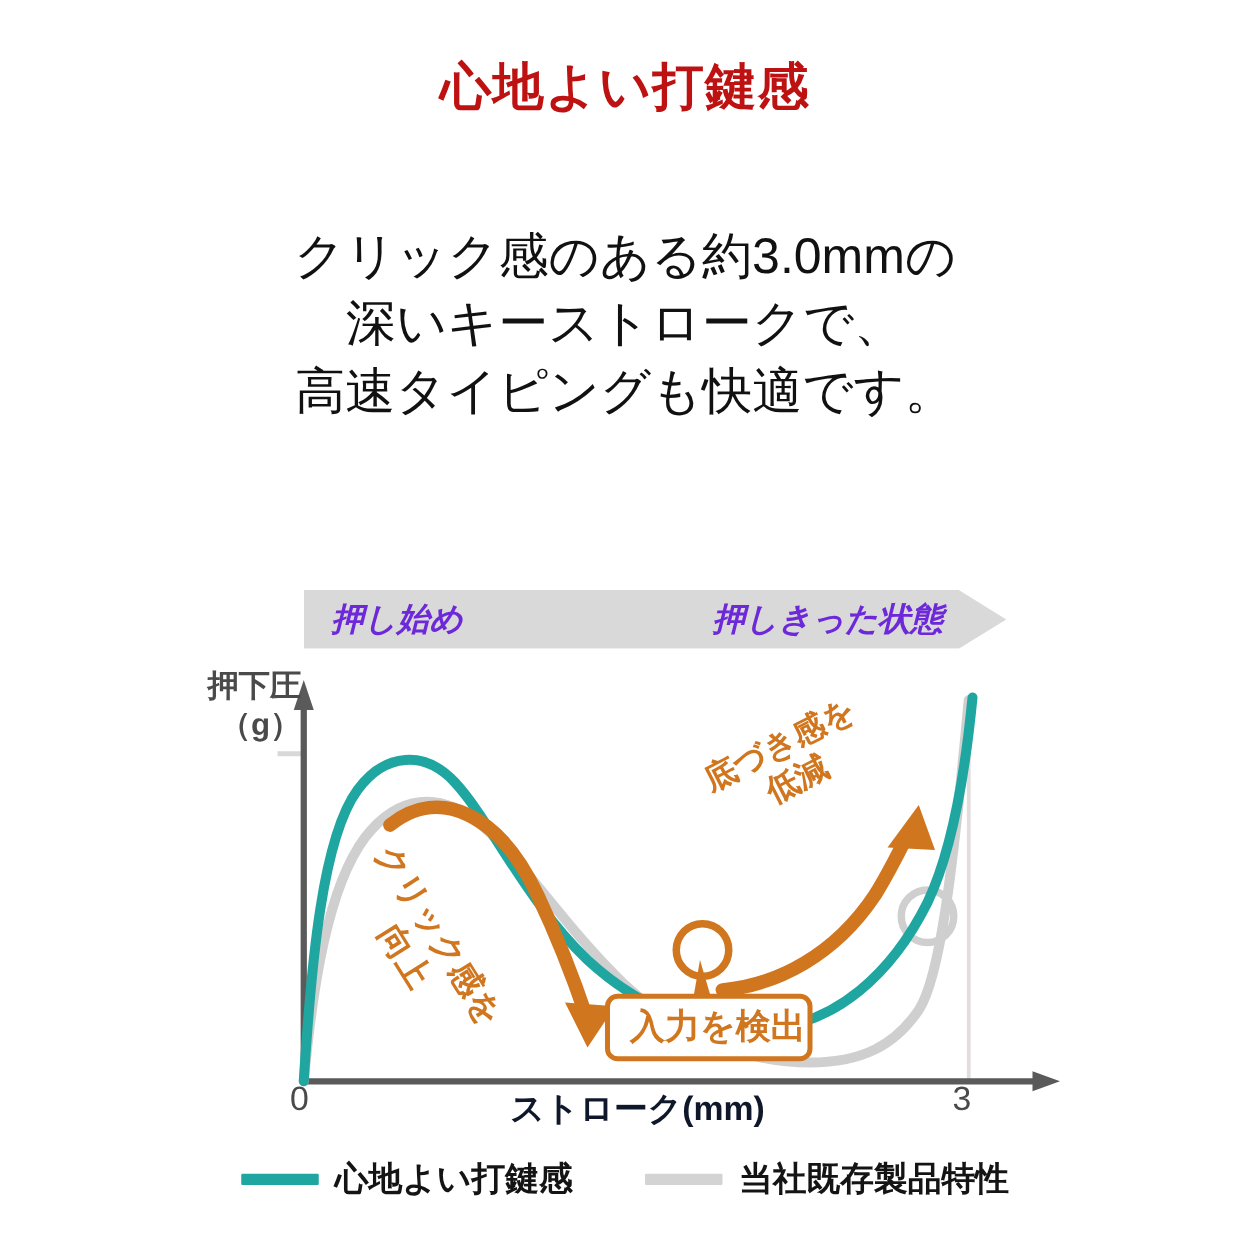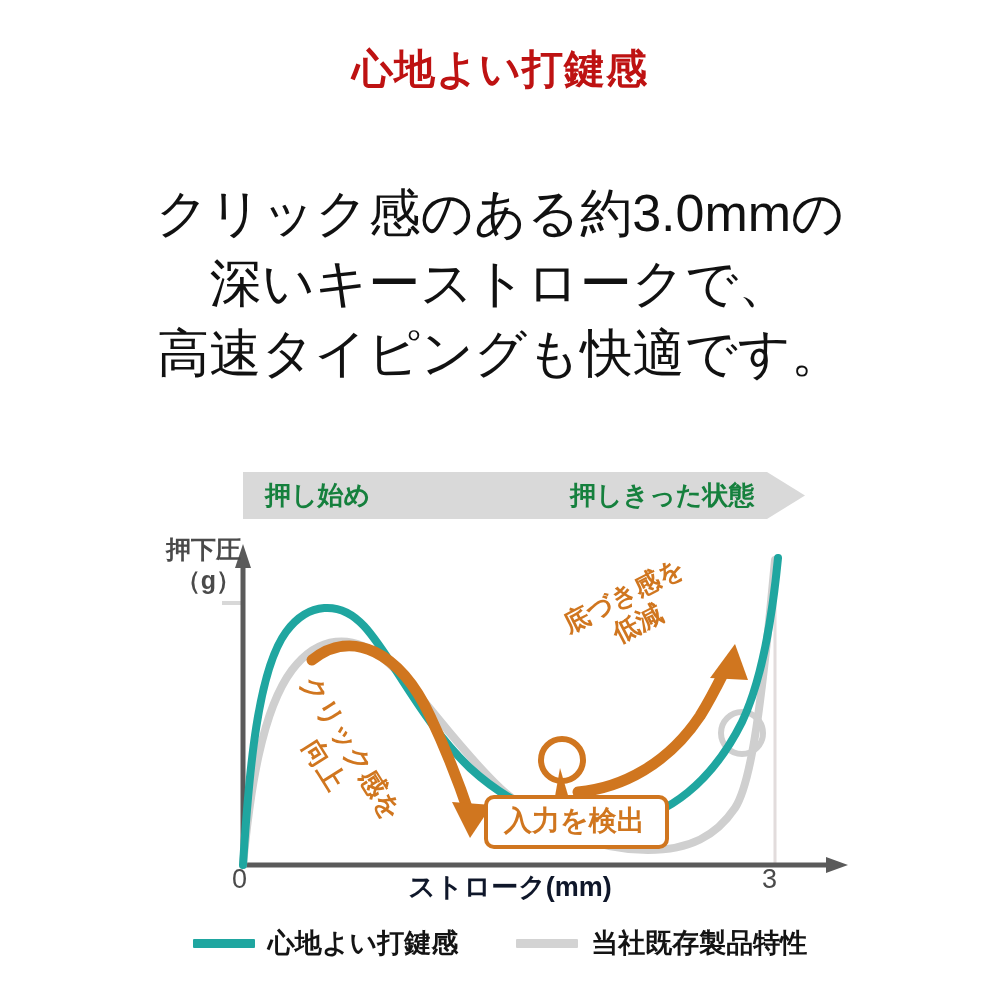--- a/index.html
+++ b/index.html
@@ -34,21 +34,21 @@
     letter-spacing: 1px;
   }
 
   
   .body-copy {
     position: absolute;
     left: 0;
     top: 178px;
     width: 1000px;
     text-align: center;
-    font-size: 52px;
+    font-size: 40px;
     line-height: 1.35;
     font-weight: normal;
     color: #111111;
     letter-spacing: 0px;
   }
   .body-copy div { white-space: nowrap; }
 
   
   .banner {
     position: absolute;
@@ -63,22 +63,23 @@
     background: #D9D9D9;
     clip-path: polygon(0 0, calc(100% - 38px) 0, 100% 50%, calc(100% - 38px) 100%, 0 100%);
   }
   .banner-label {
     position: absolute;
     top: 0;
     height: 47px;
     line-height: 47px;
     font-size: 26px;
     font-weight: bold;
-    color: #15803d;
-    white-space: nowrap;
+    color: #6d28d9;
+    white-space: nowrap;
+    font-style: italic;
   }
   .banner-label.left  { left: 22px; }
   .banner-label.right { left: 303px; margin-left: 24px; }
 
   
   .chart {
     position: absolute;
     left: 0;
     top: 520px;
     width: 1000px;
@@ -141,21 +142,21 @@
     text-align: center;
     transform: rotate(-27deg);
     transform-origin: left top;
   }
 
   
   .callout {
     position: absolute;
     left: 484px;
     top: 275px;
-    padding: 6px 20px 8px 16px;
+    padding: 6px 1px 8px 16px;
     border: 4px solid #D0761F;
     border-radius: 10px;
     background: #ffffff;
     font-size: 28px;
     font-weight: bold;
     color: #D0761F;
     white-space: nowrap;
     line-height: 1.15;
   }
 

